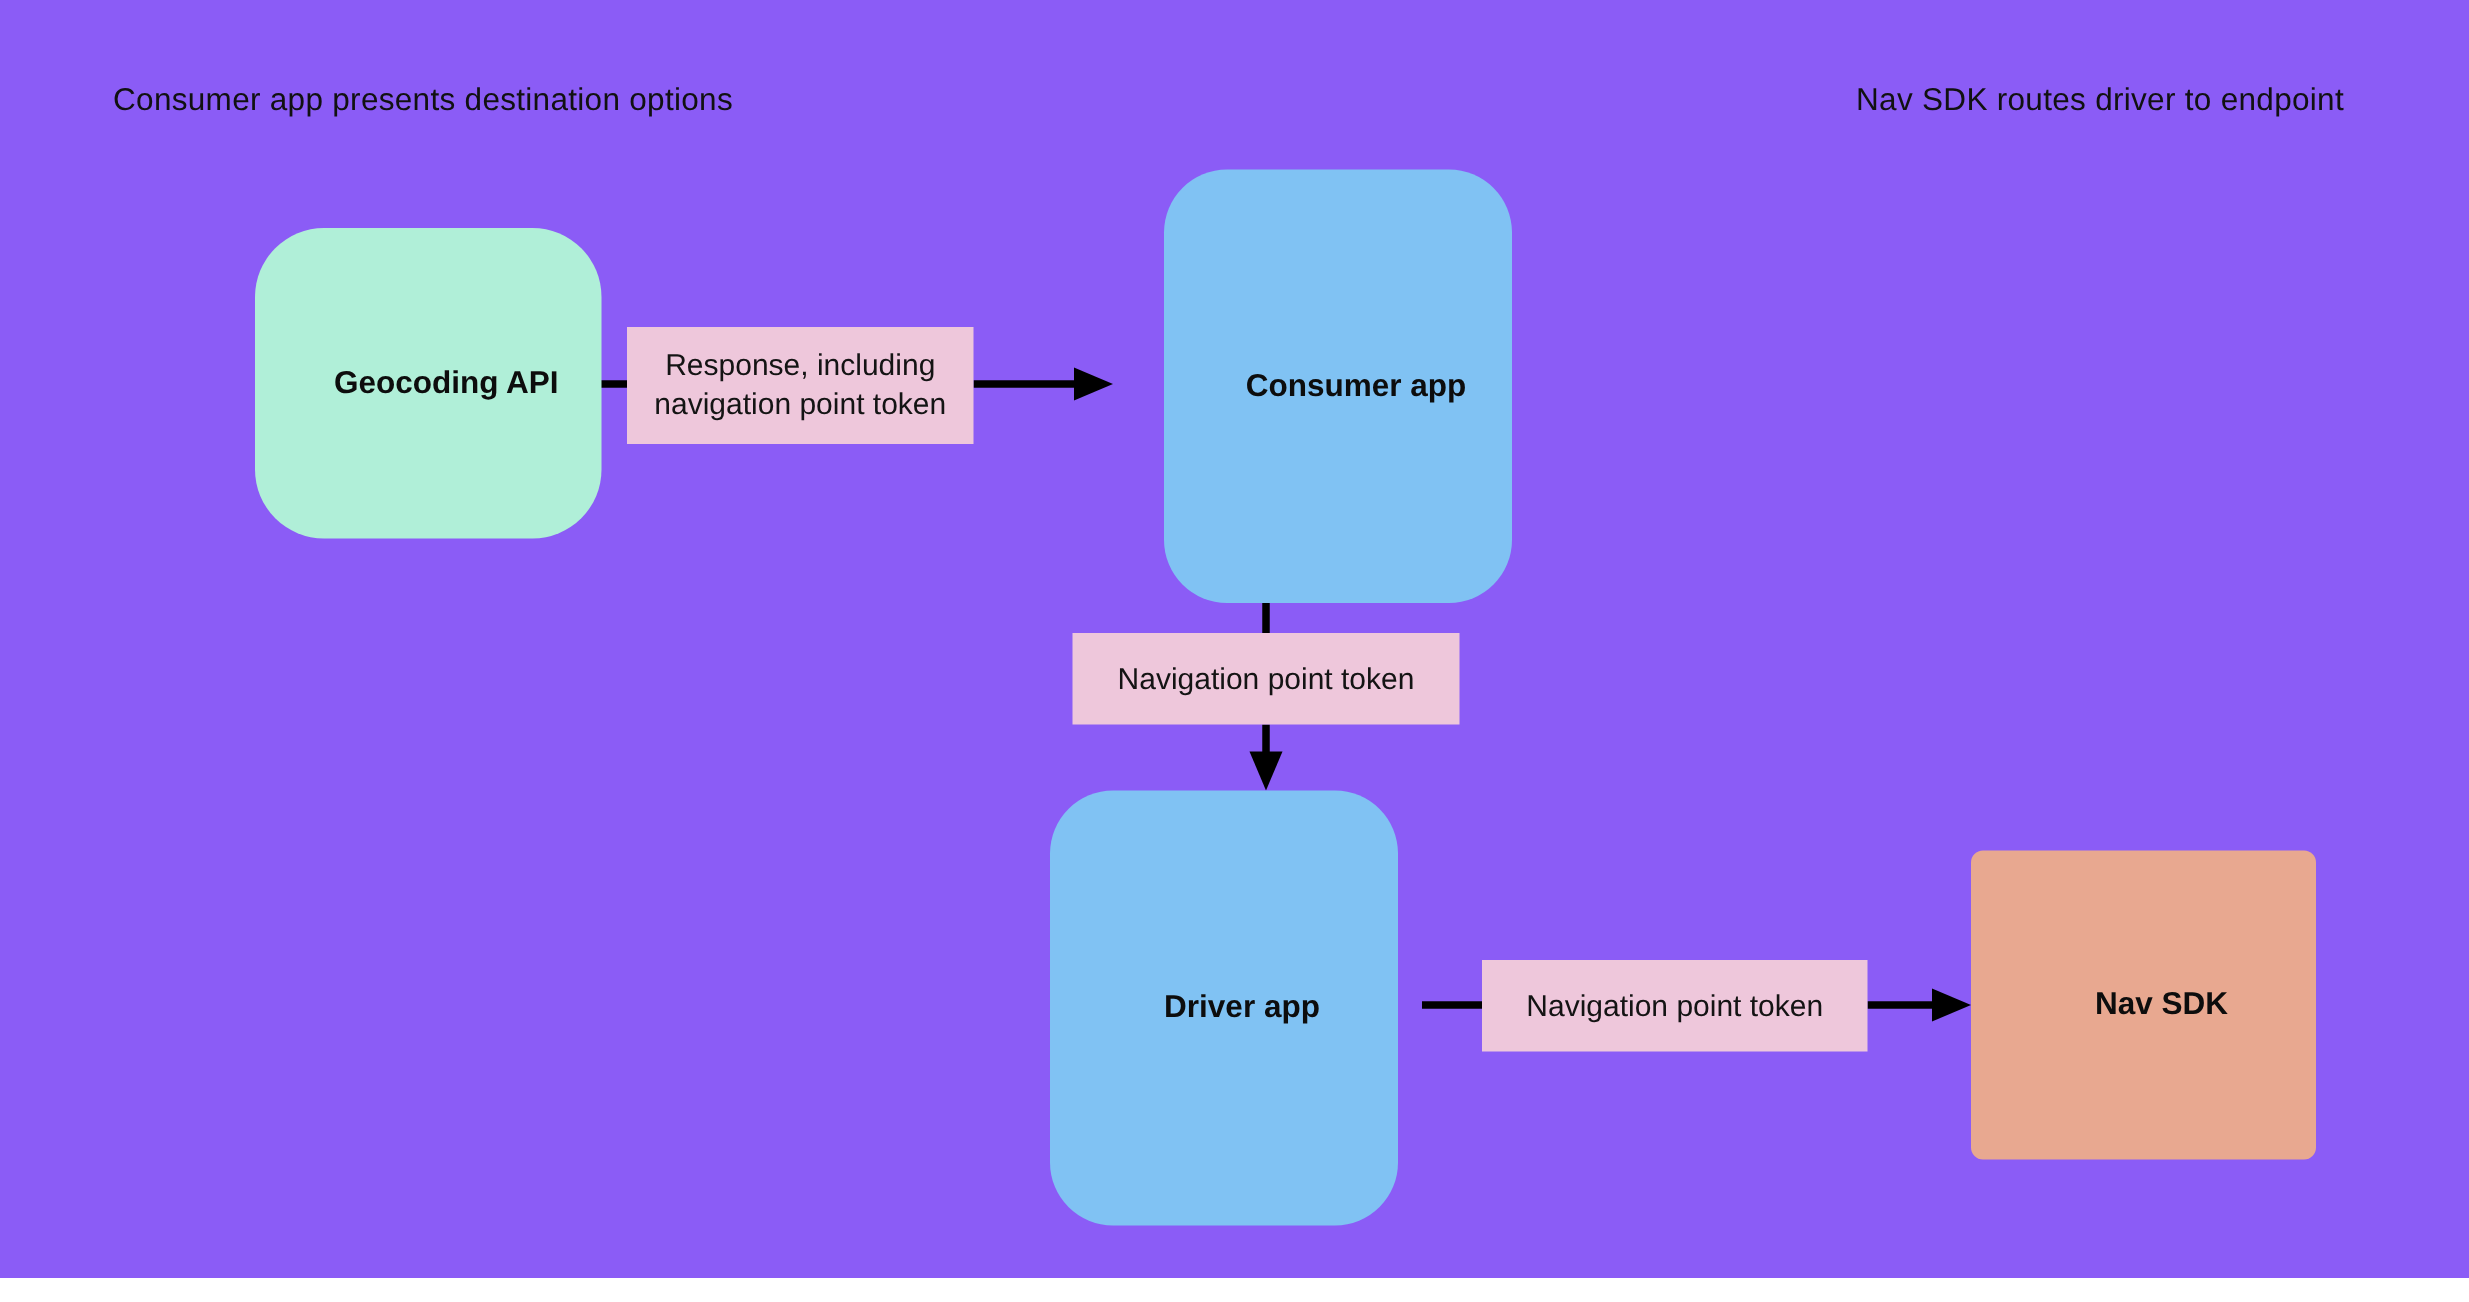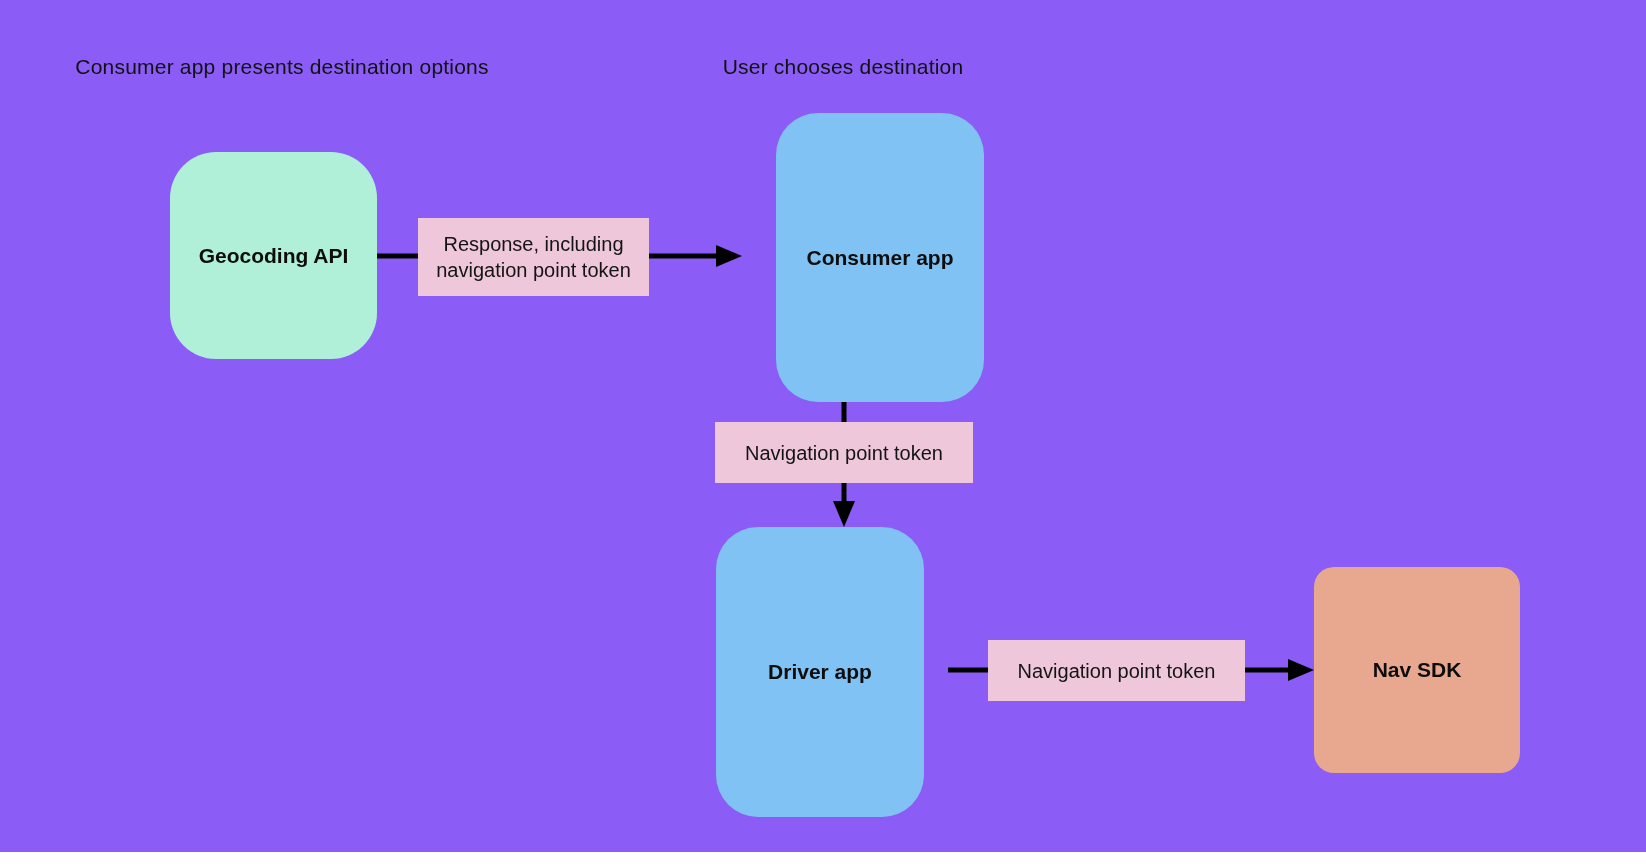--- a/index.html
+++ b/index.html
@@ -23,48 +23,49 @@
     color: #111111;
     white-space: nowrap;
     letter-spacing: 0.2px;
   }
   .node {
     position: absolute;
     display: flex;
     align-items: center;
     justify-content: center;
     text-align: center;
+    padding-left: 24px;
   }
   .node .node-label {
     font-size: 21px;
     font-weight: bold;
     color: #0d0d0d;
   }
   .node-geocoding {
     left: 170px; top: 152px;
     width: 207px; height: 207px;
     border-radius: 46px;
     background: #b0efd8;
   }
   .node-consumer {
     left: 776px; top: 113px;
     width: 208px; height: 289px;
     border-radius: 42px;
     background: #80c2f3;
   }
   .node-driver {
-    left: 716px; top: 527px;
+    left: 700px; top: 527px;
     width: 208px; height: 290px;
     border-radius: 42px;
     background: #80c2f3;
   }
   .node-navsdk {
     left: 1314px; top: 567px;
     width: 206px; height: 206px;
-    border-radius: 20px;
+    border-radius: 8px;
     background: #e8a890;
   }
   .edge-label {
     position: absolute;
     display: flex;
     align-items: center;
     justify-content: center;
     text-align: center;
     background: #eec7db;
     color: #141414;
@@ -99,21 +100,21 @@
   .edges-layer polygon {
     fill: #000000;
   }
 </style>
 </head>
 <body>
 
 <div class="canvas">
 
   <div class="stage-label" style="left:282px">Consumer app presents destination options</div>
-  <div class="stage-label" style="left:843px">User chooses destination</div>
+  <div class="stage-label" style="left:1400px">Nav SDK routes driver to endpoint</div>
 
   <svg class="edges-layer" viewBox="0 0 1646 868">
     <g>
       <line x1="377" y1="256" x2="418" y2="256"></line>
       <line x1="649" y1="256" x2="718" y2="256"></line>
       <polygon points="716,245 742,256 716,267"></polygon>
     </g>
     <g>
       <line x1="844" y1="398" x2="844" y2="422"></line>
       <line x1="844" y1="483" x2="844" y2="503"></line>

